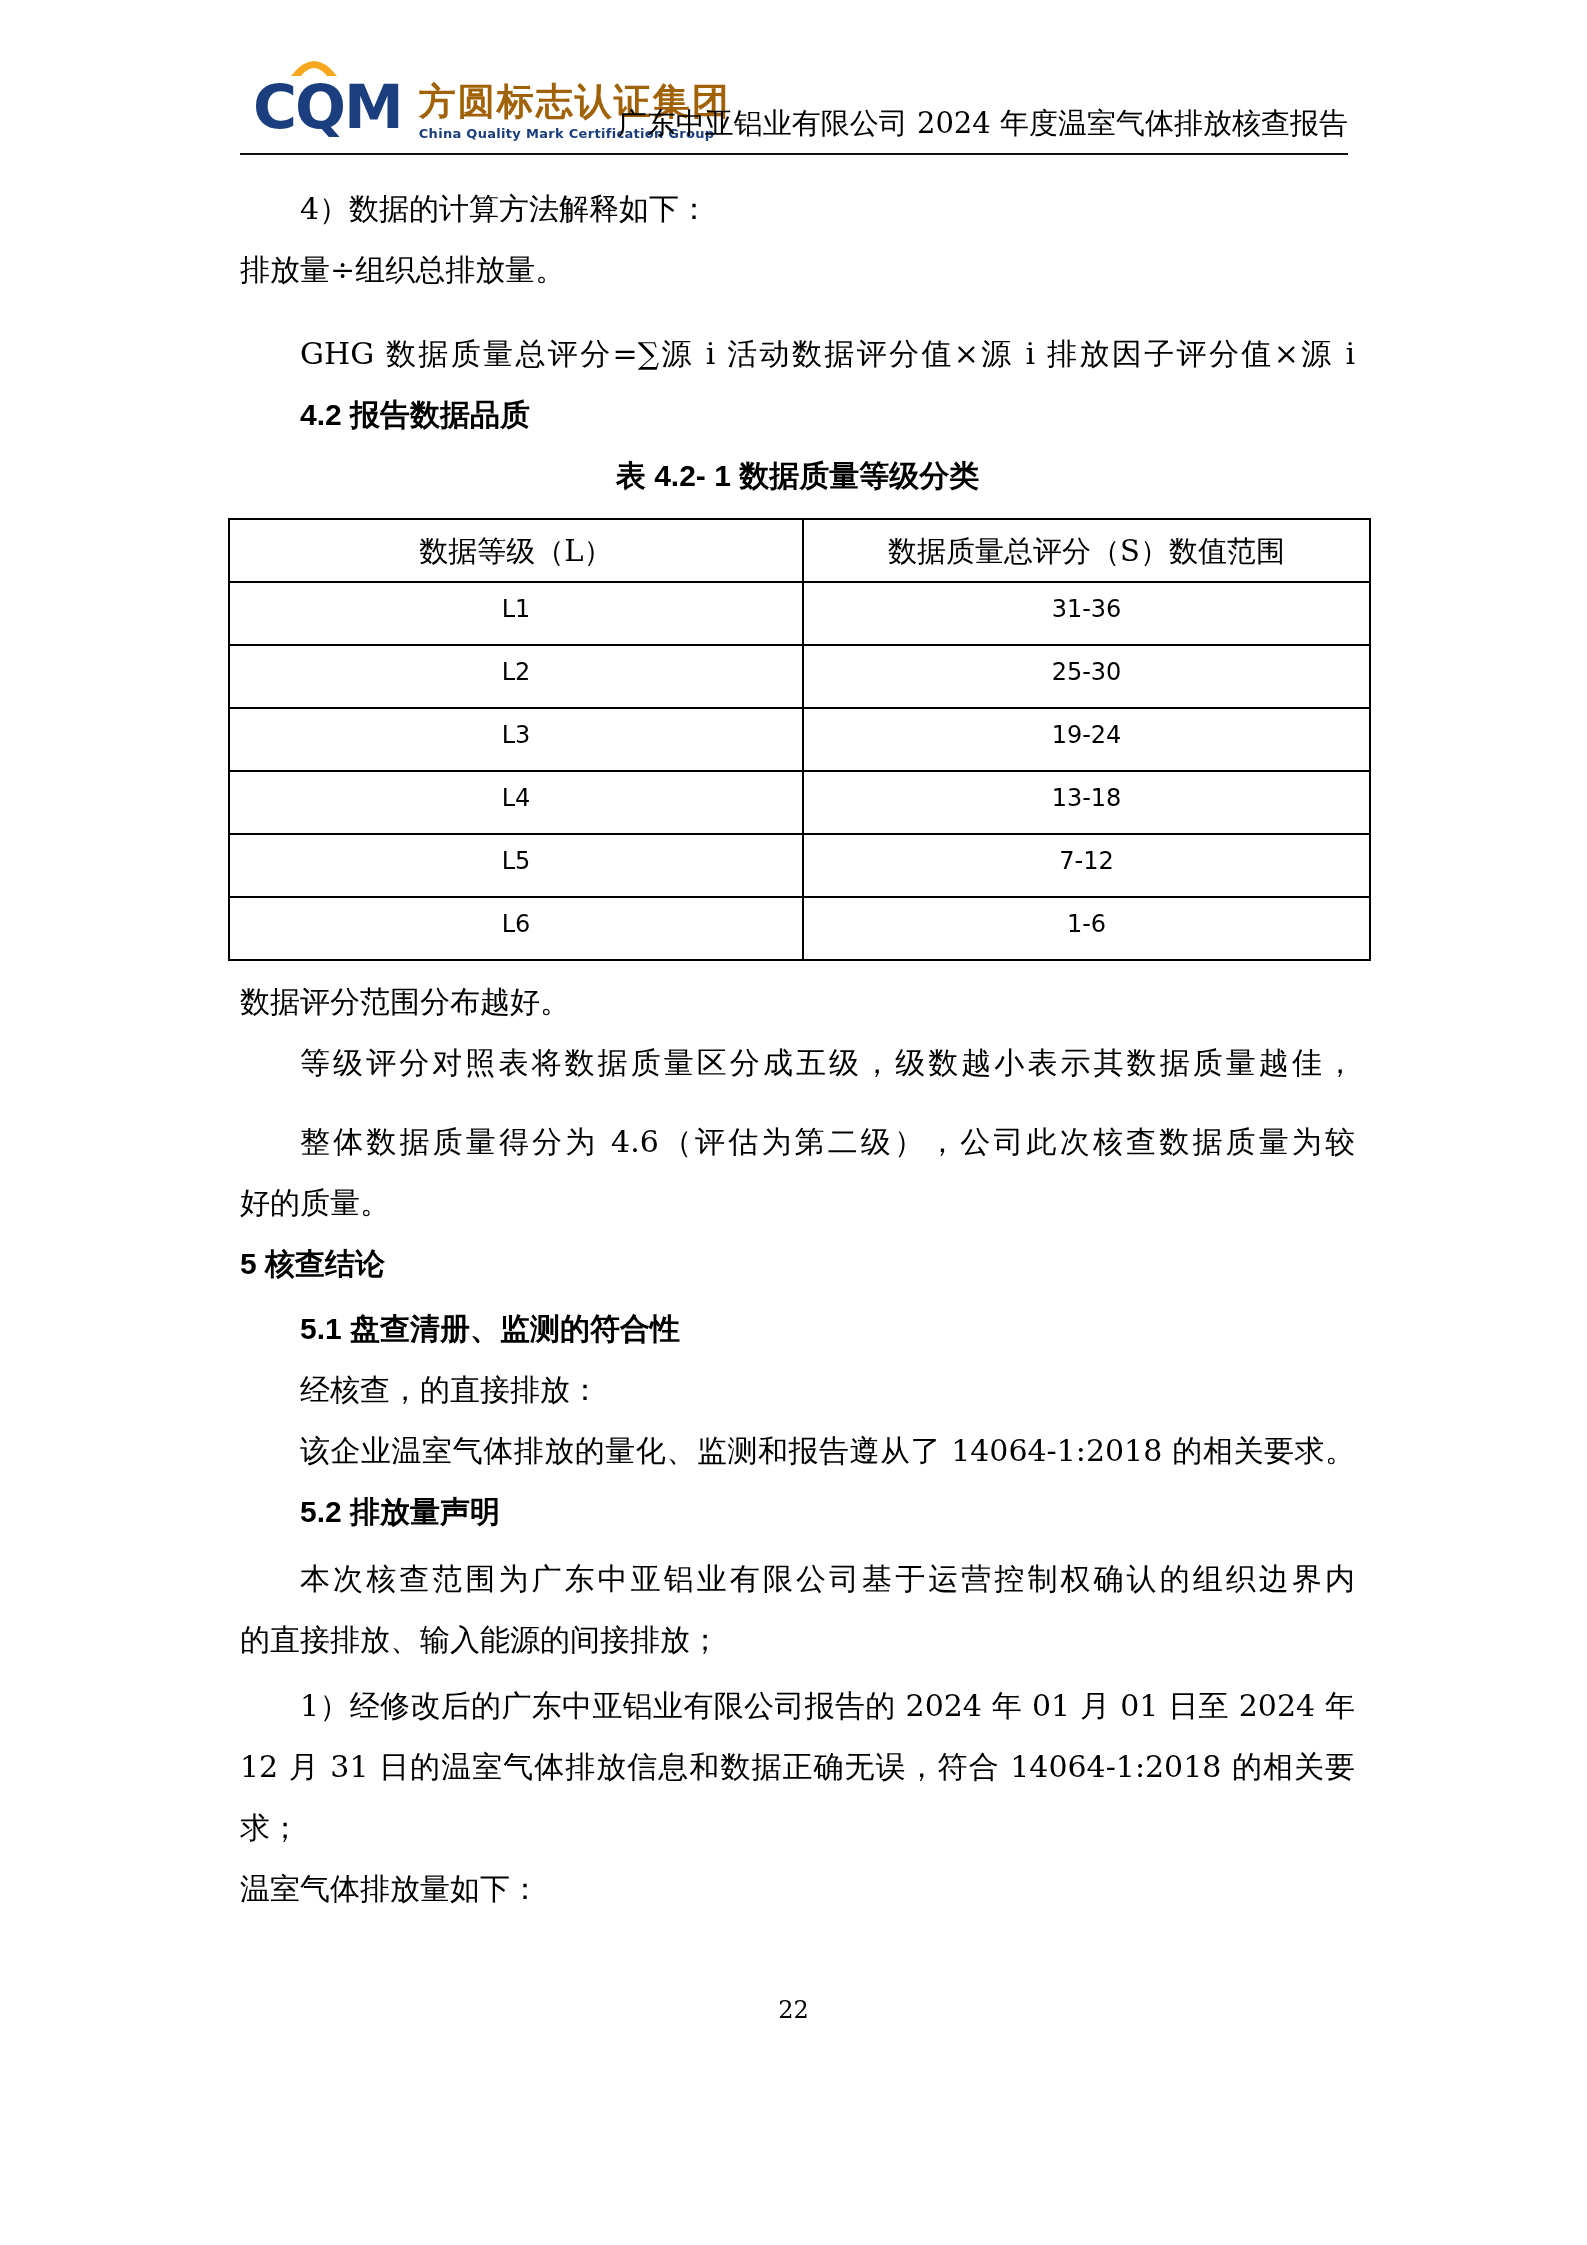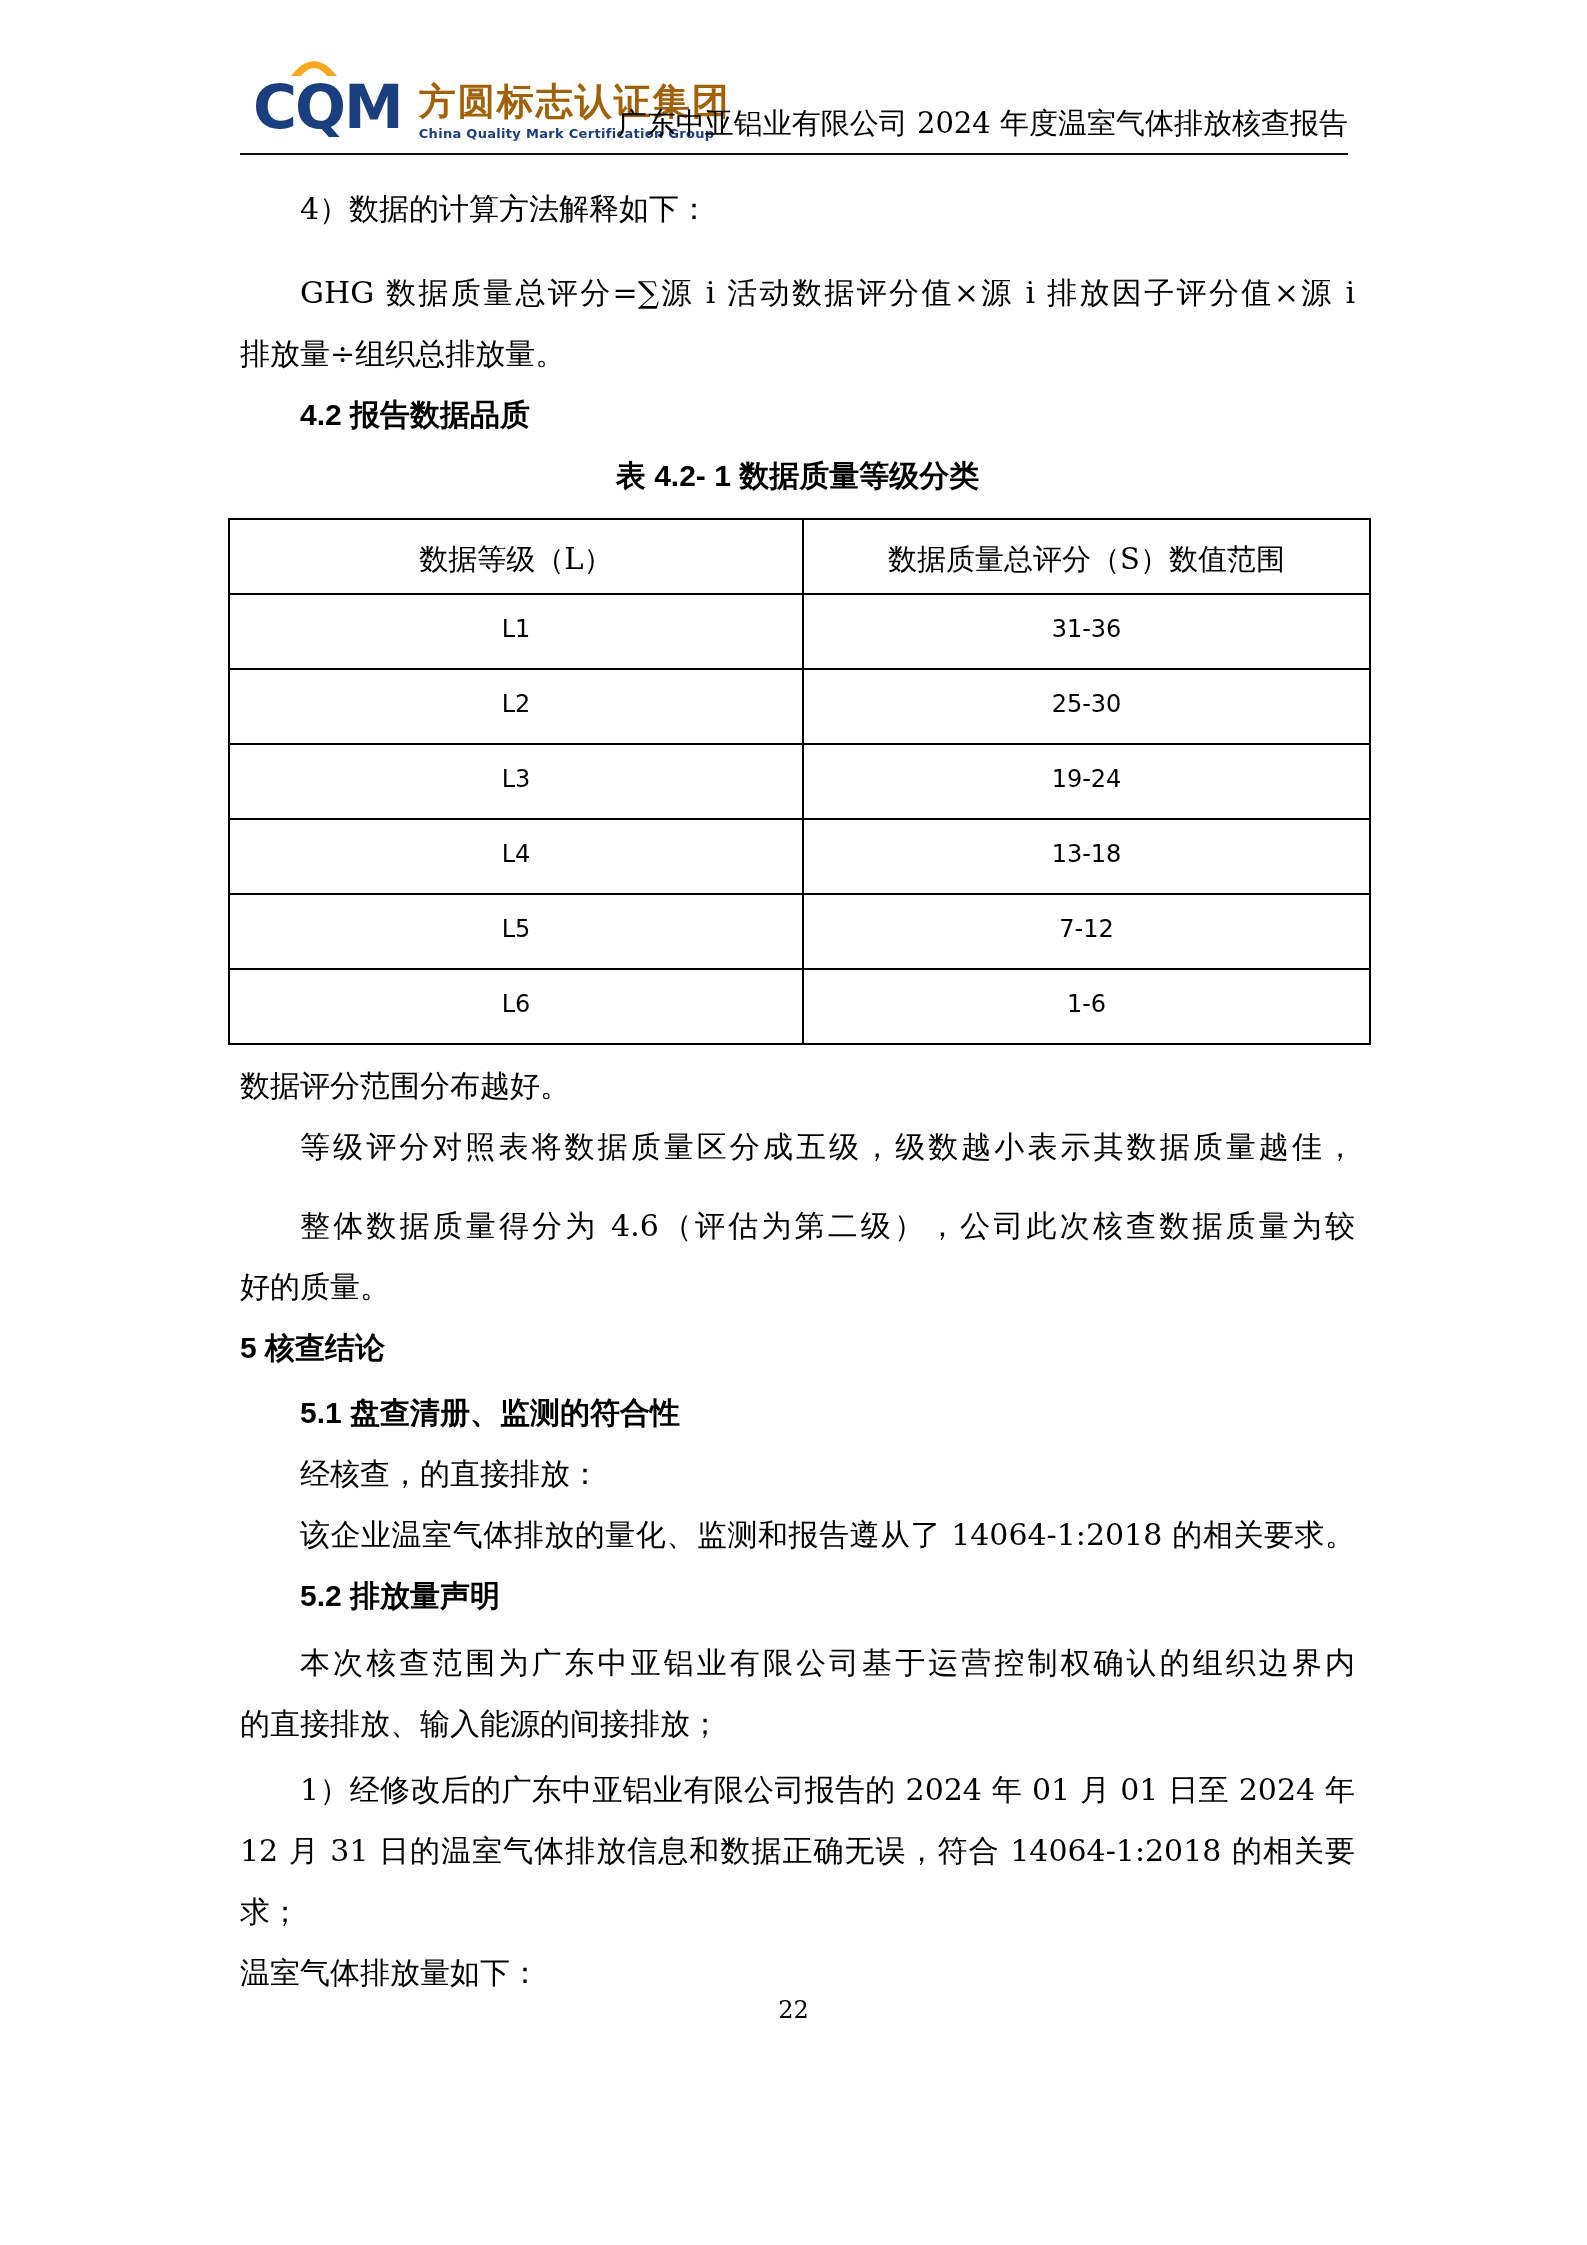--- a/index.html
+++ b/index.html
@@ -41,21 +41,21 @@
   .mt-c { margin-top:4px; }
   .mt-d { margin-top:6px; }
   .mt-e { margin-top:5px; }
   .mt-f { margin-top:8px; }
 
   
   .gtable { border-collapse:collapse; table-layout:fixed;
     width:1143px; margin:12px 0 10px -12px; }
   .gtable th, .gtable td {
     border:2px solid #000000; text-align:center; vertical-align:top;
-    height:75px; padding-top:20px;
+    height:63px; padding-top:12px;
   }
   .gtable th { font-weight:normal; font-size:29px;
     font-family:"DejaVu Serif","Liberation Serif",serif; }
   .gtable td { font-size:24px; font-family:"DejaVu Sans","Liberation Sans",sans-serif; }
 
   
   .page-number { position:absolute; top:1996px; left:0; width:100%;
     text-align:center; font-size:24px; }
 </style>
 </head>
@@ -76,22 +76,22 @@
     </div>
   </div>
 
   <div class="doc-title">广东中亚铝业有限公司 2024 年度温室气体排放核查报告</div>
   <div class="header-rule"></div>
 
   <main class="content">
 
     <div class="line ind">4）数据的计算方法解释如下：</div>
 
+    <div class="line">排放量÷组织总排放量。</div>
     <div class="line ind just mt-a">GHG 数据质量总评分=∑源 i 活动数据评分值×源 i 排放因子评分值×源 i</div>
-    <div class="line">排放量÷组织总排放量。</div>
 
     <div class="line ind hd">4.2 报告数据品质</div>
 
     <div class="line caption">表 4.2- 1 数据质量等级分类</div>
 
     <table class="gtable">
       <colgroup>
           <col style="width:574px">
           <col>
         </colgroup>

